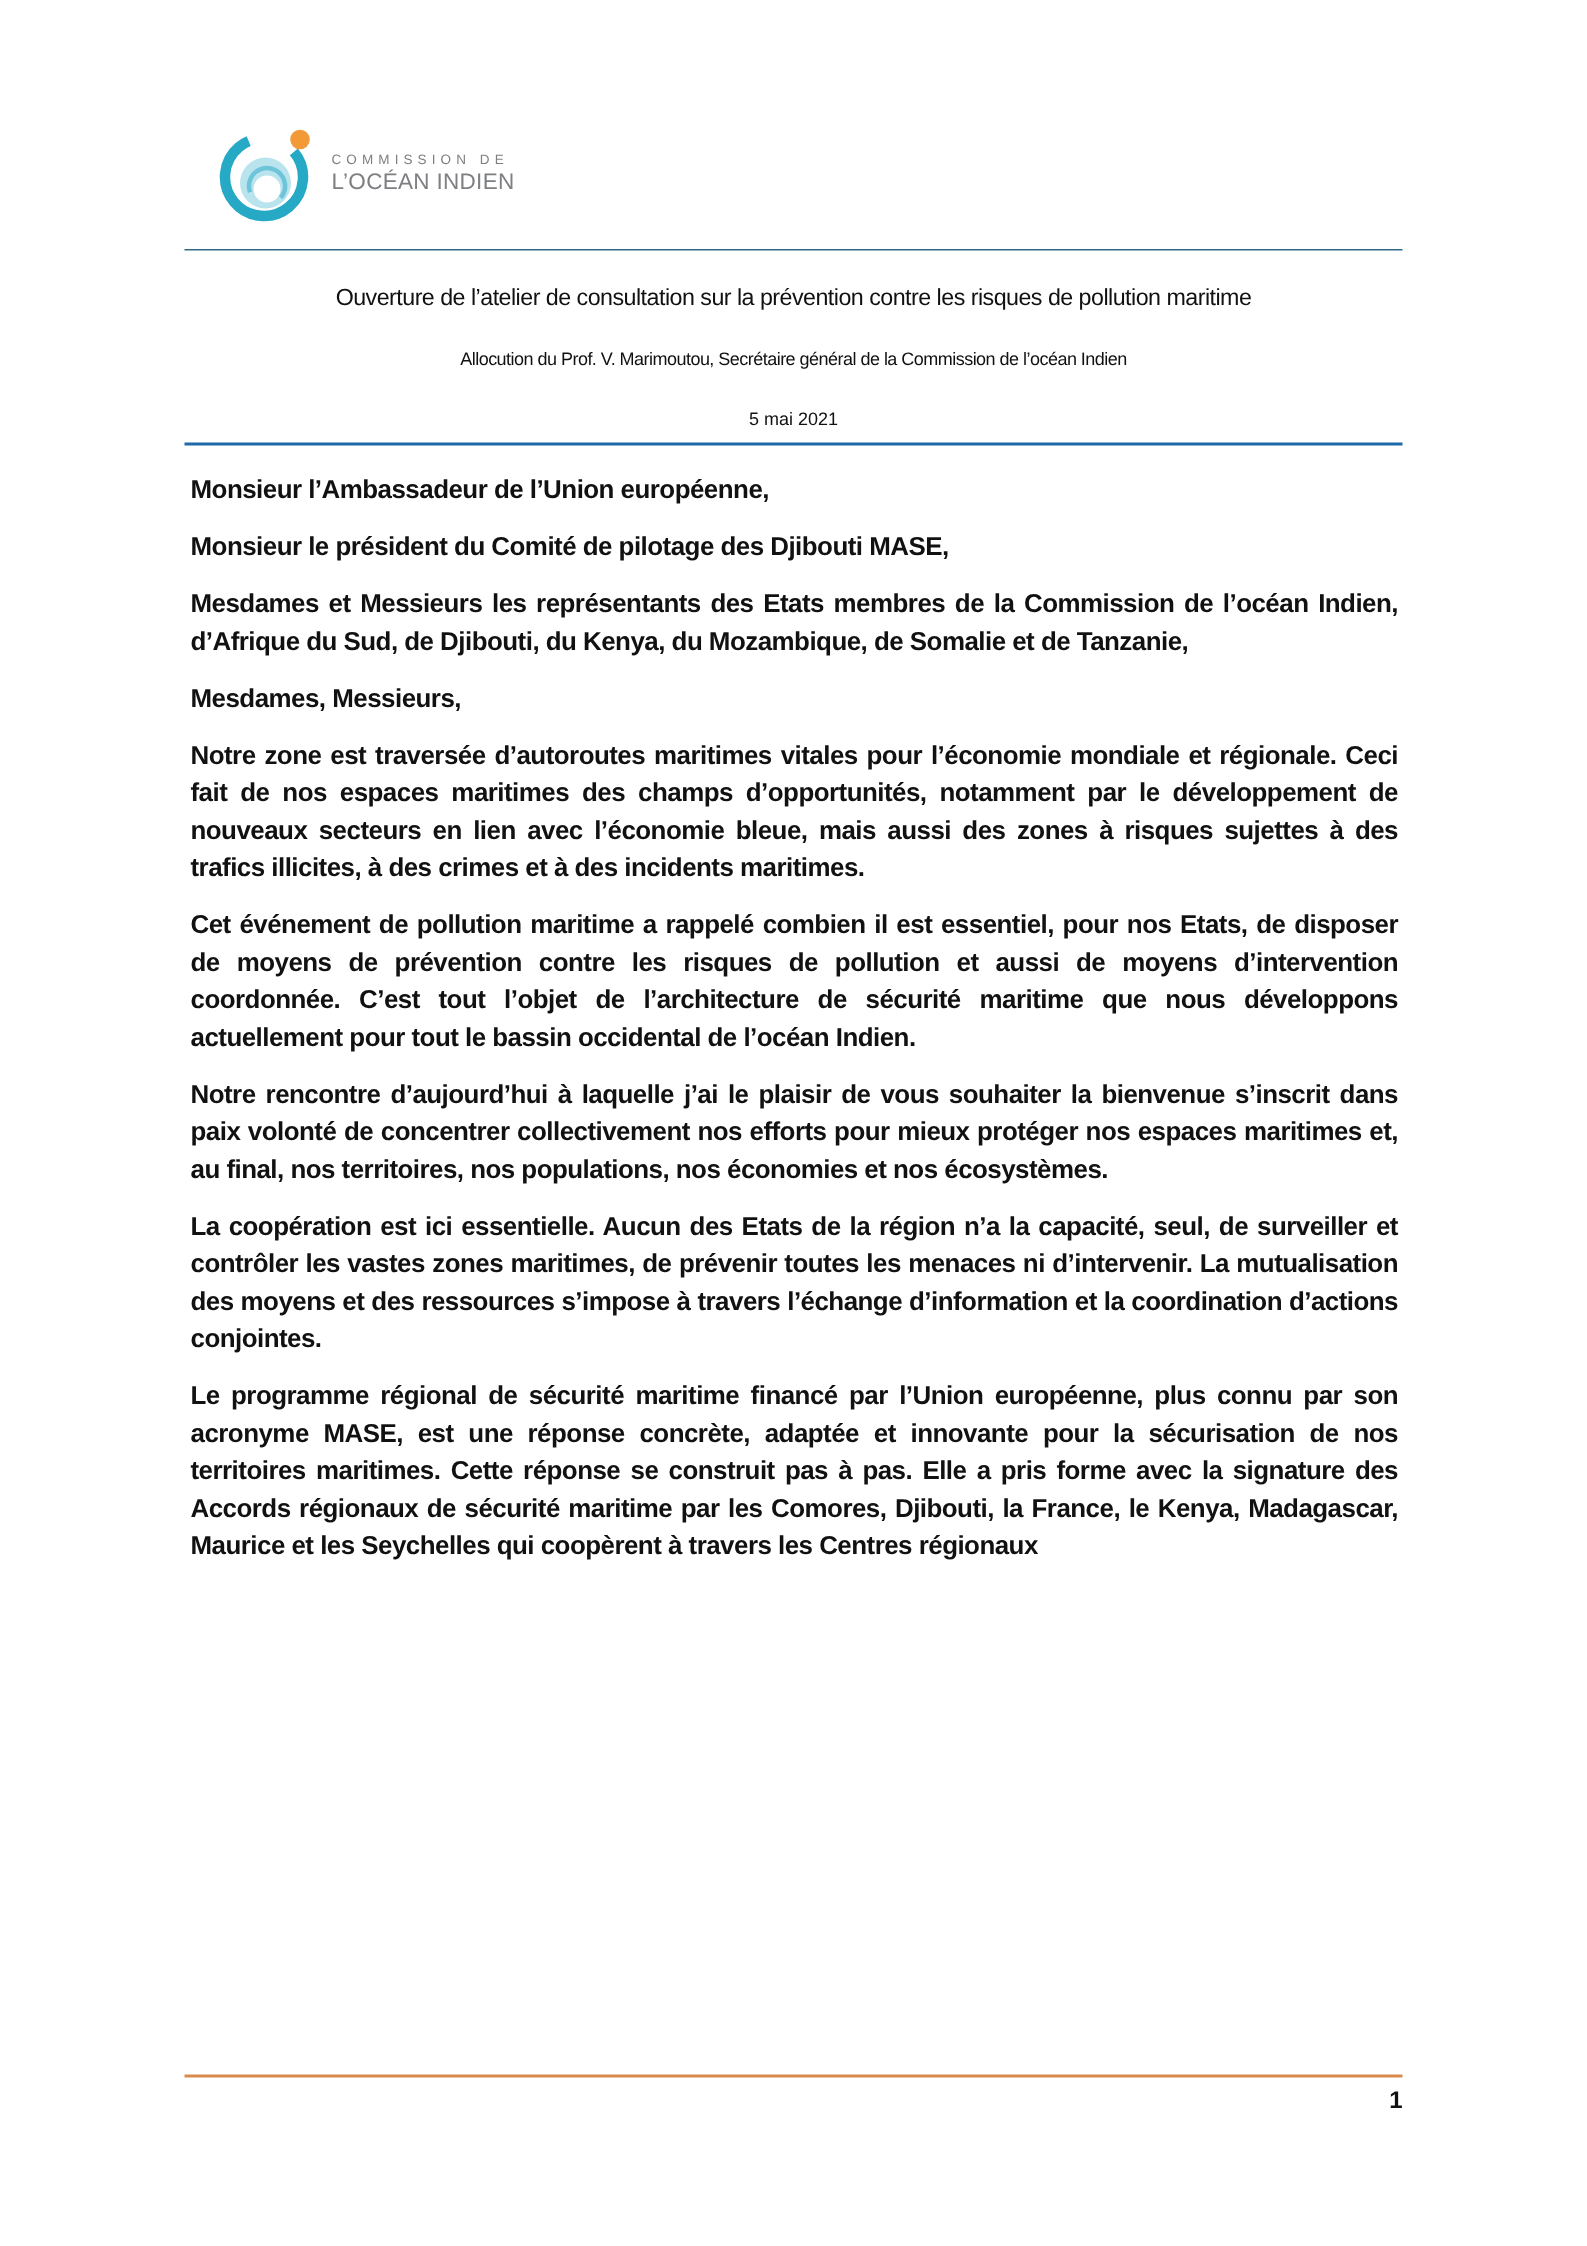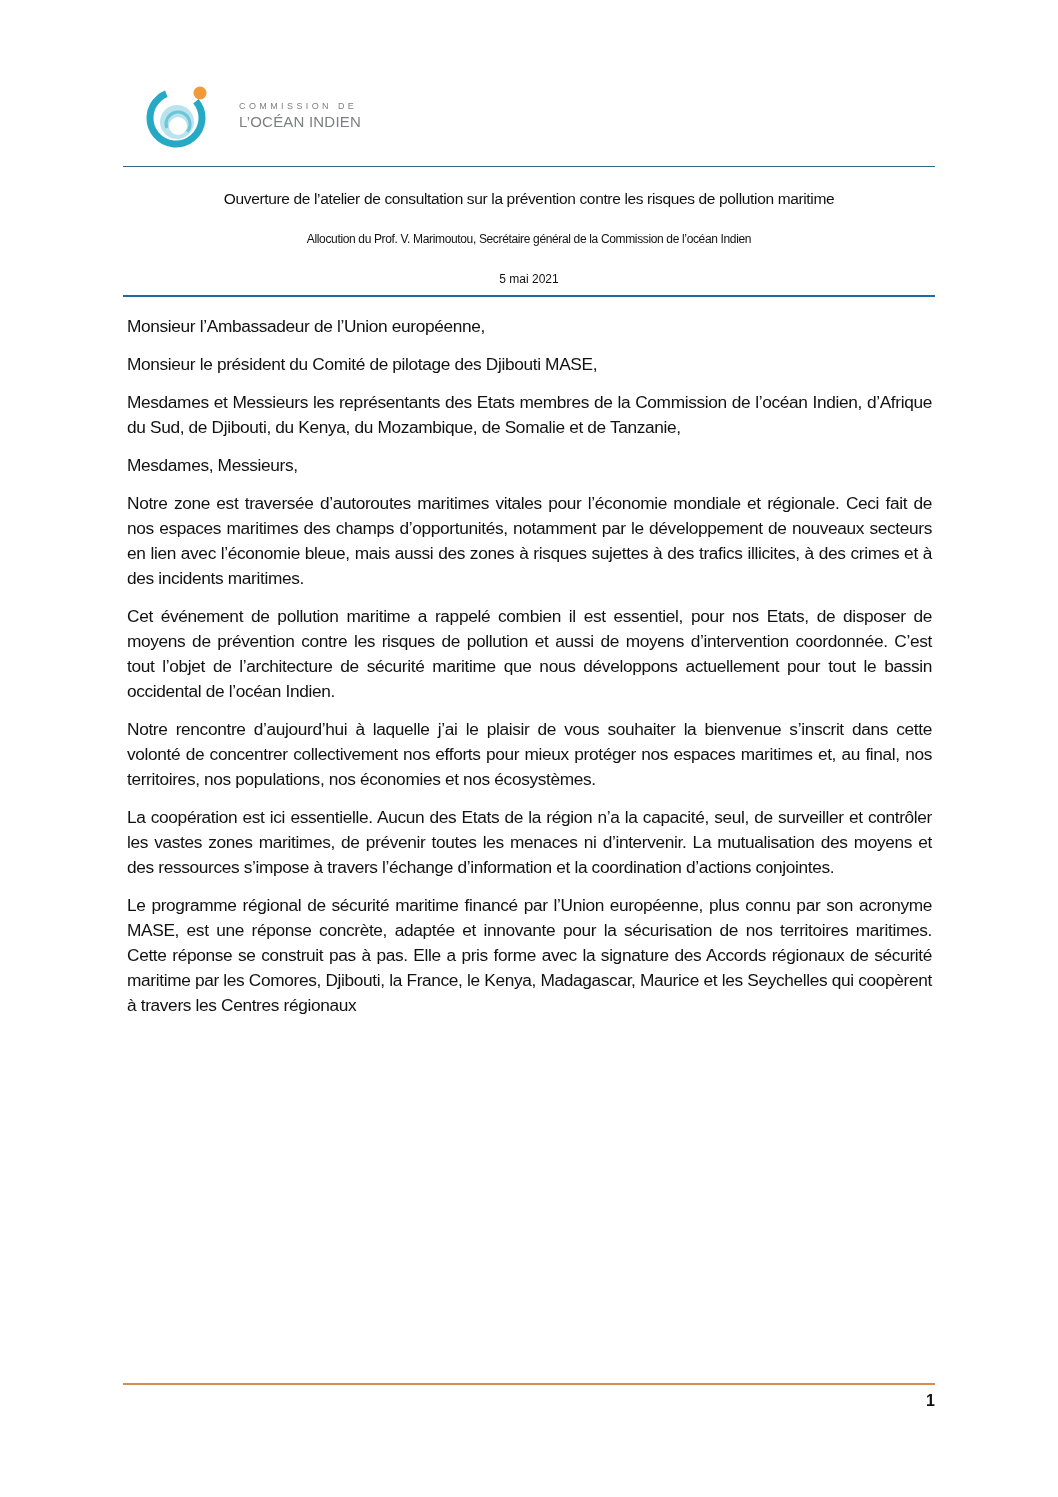--- a/index.html
+++ b/index.html
@@ -2,36 +2,36 @@
 <html><head>
 <meta charset="utf-8">
 <style>
   html, body { margin: 0; padding: 0; background: #ffffff; }
   body { width: 1058px; height: 1497px; position: relative; overflow: hidden;
          font-family: "Liberation Sans", sans-serif; color: #111; }
   .page { position: absolute; left: 0; top: 0; width: 1058px; height: 1497px; background: #fff; }
 
   .logo { position: absolute; left: 145px; top: 82px; display: flex; align-items: center; }
   .logo-mark { width: 66px; height: 66px; position: relative; }
-  .logo-text { margin-left: 28px; color: #7d7f82; line-height: 1; }
+  .logo-text { margin-left: 10px; color: #7d7f82; line-height: 1; }
   .logo-line1 { font-size: 9px; letter-spacing: 3.4px; }
   .logo-line2 { font-size: 15px; margin-top: 3px; letter-spacing: 0.2px; }
 
   .rule { position: absolute; left: 123px; width: 812px; }
   .rule-top { top: 166px; height: 1px; background: #2e6a86; }
   .rule-header-bottom { top: 295px; height: 2px; background: #1e6aa8; }
   .rule-footer { top: 1383px; height: 2px; background: #d98b4d; }
 
   .title-block { position: absolute; left: 123px; width: 812px; text-align: center; }
   .doc-title { top: 190px; font-size: 15.5px; font-weight: normal; letter-spacing: -0.35px; }
   .doc-subtitle { top: 232px; font-size: 12px; letter-spacing: -0.35px; }
   .doc-date { top: 272px; font-size: 12px; }
 
   .body-text { position: absolute; left: 127px; top: 314px; width: 805px; font-size: 17.3px;
-               line-height: 25px; letter-spacing: -0.35px; }
+               line-height: 25px; letter-spacing: -0.35px; font-weight: bold; }
   .body-text p { margin: 0 0 13px 0; text-align: justify; }
   .body-text p.left { text-align: left; }
 
   .page-number { position: absolute; left: 915px; top: 1392px; width: 20px; text-align: right;
                  font-size: 16px; font-weight: bold; }
 </style>
 </head>
 <body>
 
 <div class="page">
@@ -60,20 +60,20 @@
 
   <div class="rule rule-header-bottom"></div>
 
   <div class="body-text">
     <p class="left">Monsieur l’Ambassadeur de l’Union européenne,</p>
     <p class="left">Monsieur le président du Comité de pilotage des Djibouti MASE,</p>
     <p>Mesdames et Messieurs les représentants des Etats membres de la Commission de l’océan Indien, d’Afrique du Sud, de Djibouti, du Kenya, du Mozambique, de Somalie et de Tanzanie,</p>
     <p class="left">Mesdames, Messieurs,</p>
     <p>Notre zone est traversée d’autoroutes maritimes vitales pour l’économie mondiale et régionale. Ceci fait de nos espaces maritimes des champs d’opportunités, notamment par le développement de nouveaux secteurs en lien avec l’économie bleue, mais aussi des zones à risques sujettes à des trafics illicites, à des crimes et à des incidents maritimes.</p>
     <p>Cet événement de pollution maritime a rappelé combien il est essentiel, pour nos Etats, de disposer de moyens de prévention contre les risques de pollution et aussi de moyens d’intervention coordonnée. C’est tout l’objet de l’architecture de sécurité maritime que nous développons actuellement pour tout le bassin occidental de l’océan Indien.</p>
-    <p>Notre rencontre d’aujourd’hui à laquelle j’ai le plaisir de vous souhaiter la bienvenue s’inscrit dans cette volonté de concentrer collectivement nos efforts pour mieux protéger nos espaces maritimes et, au final, nos territoires, nos populations, nos économies et nos écosystèmes.</p>
+    <p>Notre rencontre d’aujourd’hui à laquelle j’ai le plaisir de vous souhaiter la bienvenue s’inscrit dans paix volonté de concentrer collectivement nos efforts pour mieux protéger nos espaces maritimes et, au final, nos territoires, nos populations, nos économies et nos écosystèmes.</p>
     <p>La coopération est ici essentielle. Aucun des Etats de la région n’a la capacité, seul, de surveiller et contrôler les vastes zones maritimes, de prévenir toutes les menaces ni d’intervenir. La mutualisation des moyens et des ressources s’impose à travers l’échange d’information et la coordination d’actions conjointes.</p>
     <p>Le programme régional de sécurité maritime financé par l’Union européenne, plus connu par son acronyme MASE, est une réponse concrète, adaptée et innovante pour la sécurisation de nos territoires maritimes. Cette réponse se construit pas à pas. Elle a pris forme avec la signature des Accords régionaux de sécurité maritime par les Comores, Djibouti, la France, le Kenya, Madagascar, Maurice et les Seychelles qui coopèrent à travers les Centres régionaux</p>
   </div>
 
   <div class="rule rule-footer"></div>
   <div class="page-number">1</div>
 </div>
 
 </body></html>

